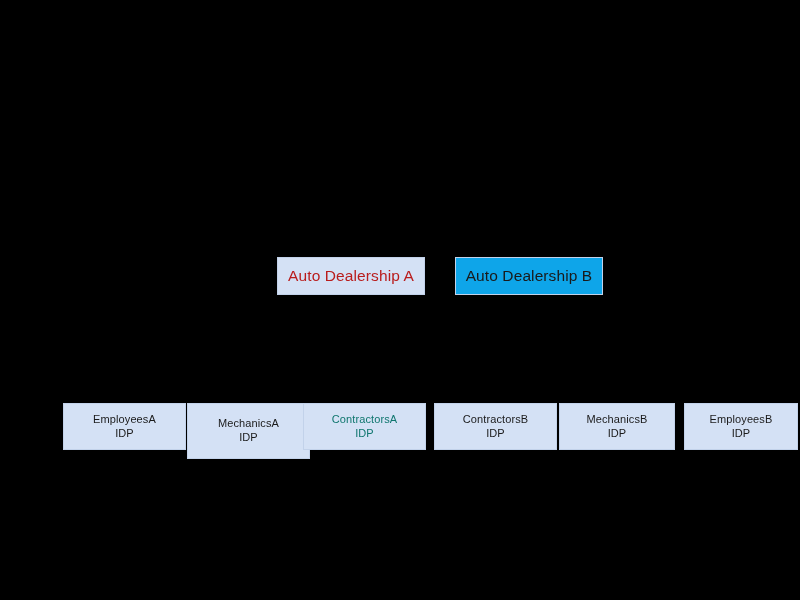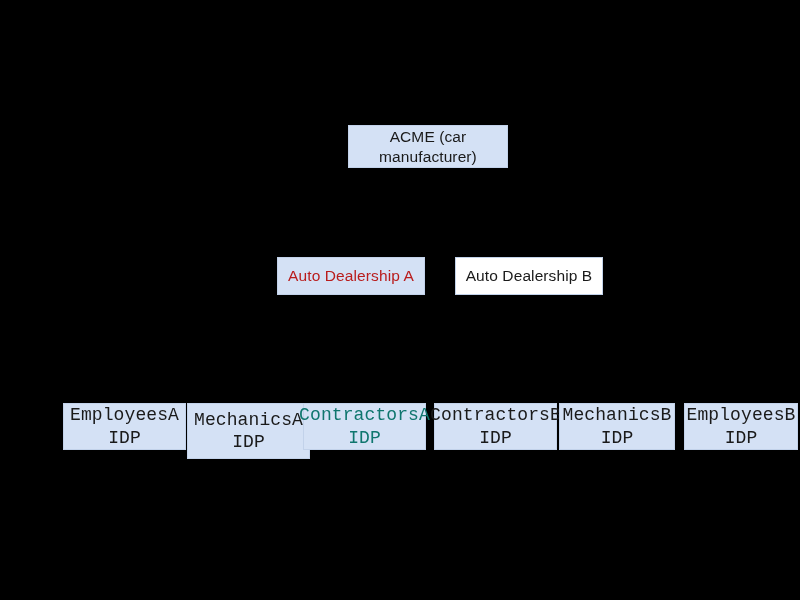--- a/index.html
+++ b/index.html
@@ -36,35 +36,32 @@
     white-space: pre-line;
     padding: 0 4px;
   }
   .node-root {
     font-size: 15.5px;
   }
   .node-tier2 {
     font-size: 15.5px;
   }
   .node-leaf {
-    font-size: 18px;
-    font-family: Liberation Mono, monospace;
+    font-size: 11px;
   }
 </style>
 </head>
 <body>
 
 <div id="canvas" style="background: rgb(0, 0, 0);">
 
-  <div class="node node-root" style="left: 348px; top: 125px; width: 160px; height: 43px; background: rgb(212, 225, 245); border-color: rgb(194, 210, 234); color: rgb(26, 26, 26);">ACME (car
-manufacturer)</div>
 
   <div class="node node-tier2" style="left: 277px; top: 257px; width: 148px; height: 38px; background: rgb(212, 225, 245); border-color: rgb(194, 210, 234); color: #b91c1c;">Auto Dealership A</div>
 
-  <div class="node node-tier2" style="left: 455px; top: 257px; width: 148px; height: 38px; background: #ffffff; border-color: rgb(194, 210, 234); color: rgb(26, 26, 26);">Auto Dealership B</div>
+  <div class="node node-tier2" style="left: 455px; top: 257px; width: 148px; height: 38px; background: #0ea5e9; border-color: rgb(194, 210, 234); color: rgb(26, 26, 26);">Auto Dealership B</div>
 
   <div class="node node-leaf" style="left: 63px; top: 403px; width: 123px; height: 47px; background: rgb(212, 225, 245); border-color: rgb(194, 210, 234); color: rgb(26, 26, 26);">EmployeesA
 IDP</div>
 
   <div class="node node-leaf" style="left: 187px; top: 403px; width: 123px; height: 56px; background: rgb(212, 225, 245); border-color: rgb(194, 210, 234); color: rgb(26, 26, 26);">MechanicsA
 IDP</div>
 
   <div class="node node-leaf" style="left: 303px; top: 403px; width: 123px; height: 47px; background: rgb(212, 225, 245); border-color: rgb(194, 210, 234); color: #0f766e;">ContractorsA
 IDP</div>
 

